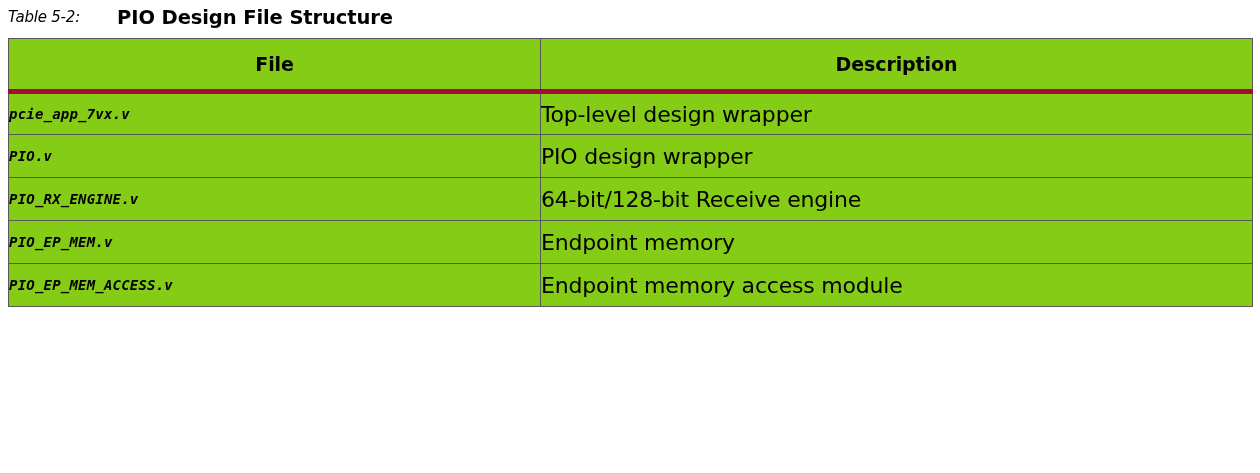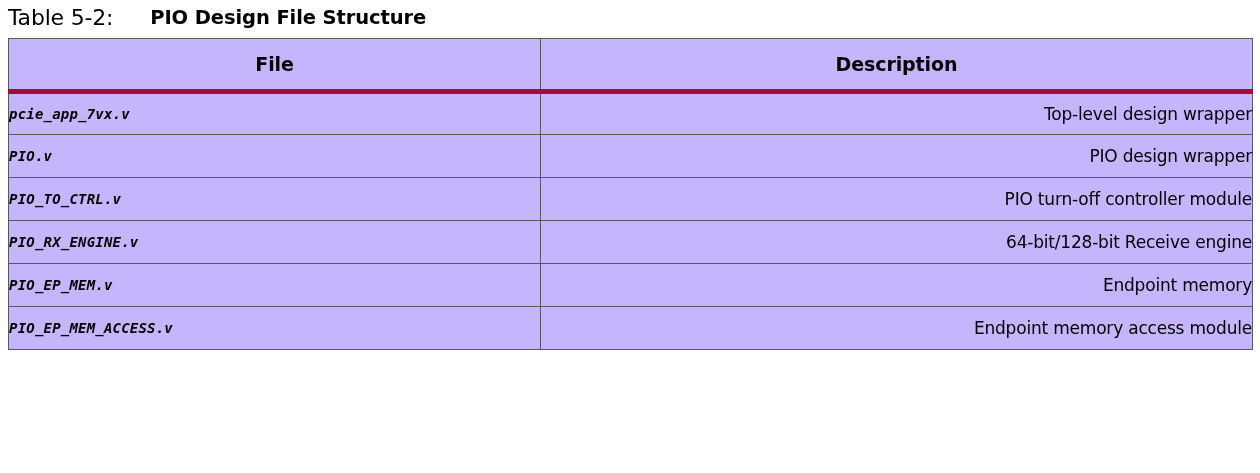--- a/index.html
+++ b/index.html
@@ -28,22 +28,23 @@
     position: absolute;
     left: 8px;
     top: 0px;
     height: 34px;
     display: flex;
     align-items: center;
     white-space: nowrap;
   }
   .caption-label {
     font-family: "DejaVu Sans", sans-serif;
+    font-style: italic;
     font-weight: 400;
-    font-size: 22px;
+    font-size: 15px;
     letter-spacing: -0.2px;
     color: #000;
   }
   .caption-title {
     font-family: "DejaVu Sans", sans-serif;
     font-weight: 700;
     font-size: 19.5px;
     letter-spacing: -0.1px;
     color: #000;
     margin-left: 37px;
@@ -60,21 +61,21 @@
     background: #fff;
   }
   .pio-table col.c-file  { width: 532px; }
   .pio-table col.c-desc  { width: 712px; }
 
   .pio-table th,
   .pio-table td {
     border: 1px solid #595959;
     padding: 0;
     vertical-align: middle;
-    background: #c4b5fd;
+    background: #84cc16;
   }
 
   
   .pio-table thead th {
     height: 50px;
     border-bottom: 5px solid #A50D36;
     text-align: center;
     font-family: "DejaVu Sans", sans-serif;
     font-weight: 700;
     font-size: 19px;
@@ -91,26 +92,25 @@
     font-size: 14px;
     letter-spacing: 0.2px;
     color: #000;
     padding-left: 16px;
     white-space: nowrap;
     font-style: italic;
   }
   .cell-desc {
     font-family: "DejaVu Sans", sans-serif;
     font-weight: 400;
-    font-size: 17px;
+    font-size: 22px;
     letter-spacing: -0.2px;
     color: #000;
     padding-left: 14px;
     white-space: nowrap;
-    text-align: right;
   }
 </style>
 </head>
 <body>
 
 <div class="page">
 
   <div class="table-caption">
     <span class="caption-label">Table 5-2:</span>
     <span class="caption-title">PIO Design File Structure</span>
@@ -130,24 +130,20 @@
     <tbody>
       <tr>
         <td class="cell-file">pcie_app_7vx.v</td>
         <td class="cell-desc">Top-level design wrapper</td>
       </tr>
       <tr>
         <td class="cell-file">PIO.v</td>
         <td class="cell-desc">PIO design wrapper</td>
       </tr>
       <tr>
-        <td class="cell-file">PIO_TO_CTRL.v</td>
-        <td class="cell-desc">PIO turn-off controller module</td>
-      </tr>
-      <tr>
         <td class="cell-file">PIO_RX_ENGINE.v</td>
         <td class="cell-desc">64-bit/128-bit Receive engine</td>
       </tr>
       <tr>
         <td class="cell-file">PIO_EP_MEM.v</td>
         <td class="cell-desc">Endpoint memory</td>
       </tr>
       <tr>
         <td class="cell-file">PIO_EP_MEM_ACCESS.v</td>
         <td class="cell-desc">Endpoint memory access module</td>

